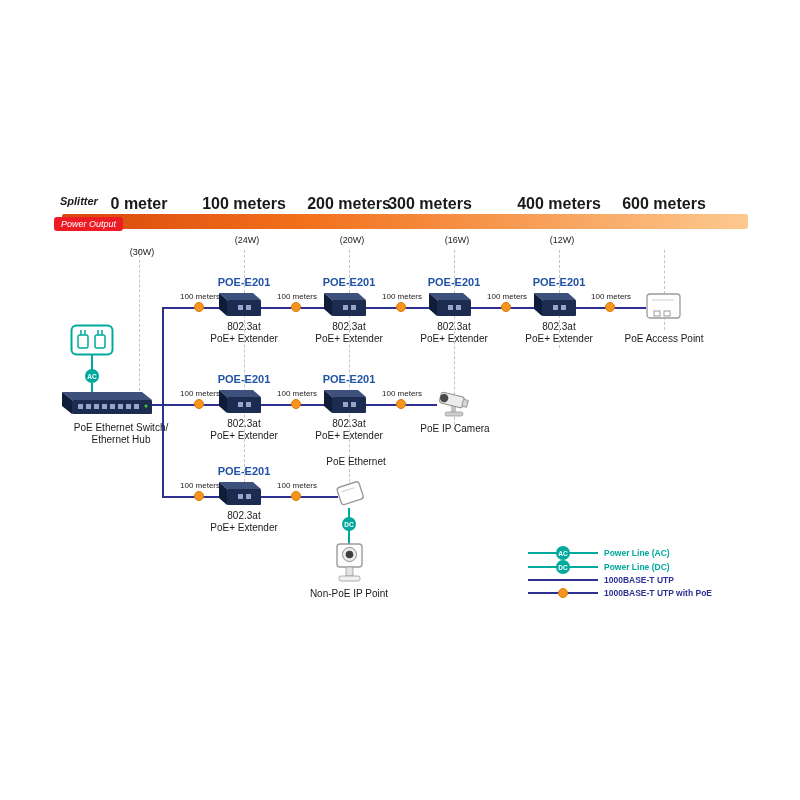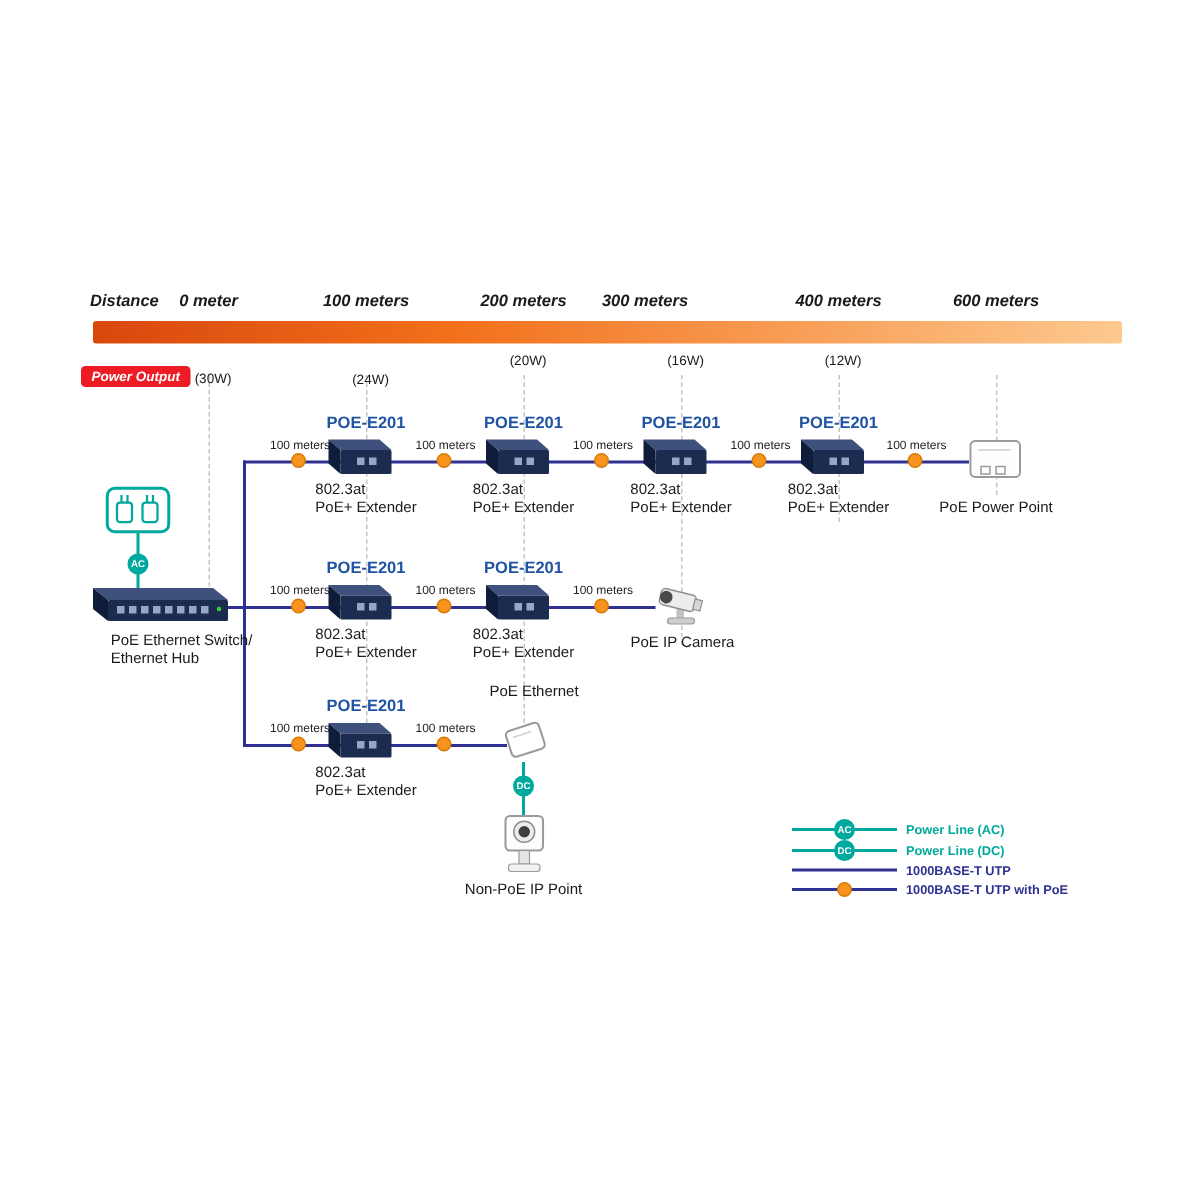--- a/index.html
+++ b/index.html
@@ -1,32 +1,32 @@
 <!DOCTYPE html>
 <html style="--navy: #2e3192; --teal: #00a99d; --orange: #f7941e; --red: #ed1c24; --model_blue: #2053a4; --bar_start: #d8480d; --bar_mid: #f2701b; --bar_end: #fdc98f; --grid: #c4c4c4; --text: #1a1a1a;"><head>
 <meta charset="utf-8">
 <style>
   *{margin:0;padding:0;box-sizing:border-box}
   html,body{background:#fff}
   .stage{position:relative;width:800px;height:800px;margin:0 auto;background:#fff;
          font-family:"Liberation Sans",sans-serif;color:var(--text,#1a1a1a);overflow:hidden}
   .grid{position:absolute;width:0;border-left:1px dashed var(--grid,#c4c4c4)}
   .distance-title{position:absolute;font-size:11px;font-weight:bold;font-style:italic;white-space:nowrap}
-  .marker{position:absolute;transform:translateX(-50%);font-size:11px;font-weight:bold;font-style:italic;white-space:nowrap}
+  .marker{position:absolute;transform:translateX(-50%);font-size:16px;font-weight:bold;white-space:nowrap}
   .bar{position:absolute;left:62px;top:214px;width:686px;height:15px;border-radius:2px;
        background:linear-gradient(90deg,var(--bar_start,#d8480d) 0%,var(--bar_mid,#f2701b) 35%,var(--bar_end,#fdc98f) 100%)}
-  .power-output{position:absolute;left:54px;top:244px;background:var(--red,#ed1c24);color:#fff;
-       font-size:9px;font-weight:bold;font-style:italic;padding:2px 7px;border-radius:3px;white-space:nowrap}
+  .power-output{position:absolute;left:54px;top:217px;background:var(--red,#ed1c24);color:#fff;
+       font-size:9px;font-weight:normal;font-style:italic;padding:2px 7px;border-radius:3px;white-space:nowrap}
   .pval{position:absolute;transform:translateX(-50%);font-size:9px;white-space:nowrap}
   .wire{position:absolute;background:var(--navy,#2e3192)}
   .wire-teal{position:absolute;background:var(--teal,#00a99d)}
   .poe-dot{position:absolute;width:10px;height:10px;border-radius:50%;background:var(--orange,#f7941e);border:1px solid #d97b06}
   .seg-label{position:absolute;transform:translateX(-50%);font-size:8px;white-space:nowrap;color:#222}
   .model{position:absolute;transform:translateX(-50%);font-size:11px;font-weight:bold;color:var(--model_blue,#2053a4);white-space:nowrap}
-  .dev-label{position:absolute;transform:translateX(-50%);font-size:10px;line-height:11.5px;text-align:left;white-space:nowrap}
+  .dev-label{position:absolute;transform:translateX(-50%);font-size:10px;line-height:11.5px;text-align:center;white-space:nowrap}
   .badge{position:absolute;width:14px;height:14px;border-radius:50%;background:var(--teal,#00a99d);color:#fff;
          font-size:6.5px;font-weight:bold;display:flex;align-items:center;justify-content:center}
   .dev{position:absolute}
   .ts{stroke:var(--teal,#00a99d)}
   .lg-label{position:absolute;font-size:8.5px;font-weight:bold;white-space:nowrap}
   .lg-teal{color:var(--teal,#00a99d)}
   .lg-navy{color:var(--navy,#2e3192)}
 </style>
 </head>
 <body>
@@ -43,33 +43,33 @@
     </symbol>
   </svg>
 
   <div class="grid" style="left:139px;top:250px;height:146px"></div>
   <div class="grid" style="left:244px;top:250px;height:247px"></div>
   <div class="grid" style="left:349px;top:250px;height:247px"></div>
   <div class="grid" style="left:454px;top:250px;height:180px"></div>
   <div class="grid" style="left:559px;top:250px;height:98px"></div>
   <div class="grid" style="left:664px;top:250px;height:80px"></div>
 
-  <div class="distance-title" style="left:60px;top:195px">Distance</div>
+  <div class="distance-title" style="left:60px;top:195px">Splitter</div>
   <div class="marker" style="left:139px;top:195px">0 meter</div>
   <div class="marker" style="left:244px;top:195px">100 meters</div>
   <div class="marker" style="left:349px;top:195px">200 meters</div>
   <div class="marker" style="left:430px;top:195px">300 meters</div>
   <div class="marker" style="left:559px;top:195px">400 meters</div>
   <div class="marker" style="left:664px;top:195px">600 meters</div>
 
   <div class="bar"></div>
 
   <div class="power-output">Power Output</div>
   <div class="pval" style="left:142px;top:247px">(30W)</div>
-  <div class="pval" style="left:247px;top:248px">(24W)</div>
+  <div class="pval" style="left:247px;top:235px">(24W)</div>
   <div class="pval" style="left:352px;top:235px">(20W)</div>
   <div class="pval" style="left:457px;top:235px">(16W)</div>
   <div class="pval" style="left:562px;top:235px">(12W)</div>
 
   <div class="wire" style="left:162px;top:307px;width:484px;height:2px"></div>
   <div class="wire" style="left:162px;top:404px;width:275px;height:2px"></div>
   <div class="wire" style="left:162px;top:496px;width:176px;height:2px"></div>
   <div class="wire" style="left:162px;top:307px;width:2px;height:191px"></div>
   <div class="wire" style="left:150px;top:404px;width:12px;height:2px"></div>
 
@@ -196,21 +196,21 @@
     <div>PoE Ethernet Switch/</div>
     <div>Ethernet Hub</div>
   </div>
 
   <svg class="dev" style="left:645px;top:291px" width="38" height="32">
     <rect x="2" y="3" width="33" height="24" rx="3" fill="#fefefe" stroke="#9b9b9b" stroke-width="1.3"></rect>
     <line x1="7" y1="9" x2="29" y2="9" stroke="#cfcfcf"></line>
     <rect x="9" y="20" width="6" height="5" fill="#ffffff" stroke="#9b9b9b"></rect>
     <rect x="19" y="20" width="6" height="5" fill="#ffffff" stroke="#9b9b9b"></rect>
   </svg>
-  <div class="dev-label" style="left:664px;top:333px">PoE Power Point</div>
+  <div class="dev-label" style="left:664px;top:333px">PoE Access Point</div>
 
   <svg class="dev" style="left:437px;top:389px" width="36" height="32">
     <rect x="14" y="17" width="5" height="7" fill="#c2c2c2"></rect>
     <rect x="8" y="23" width="18" height="4" rx="2" fill="#cdcdcd" stroke="#9b9b9b" stroke-width="0.8"></rect>
     <g transform="rotate(14 17 11)">
       <rect x="3" y="6" width="24" height="11" rx="3" fill="#ececec" stroke="#8f8f8f"></rect>
       <circle cx="7" cy="11.5" r="4.2" fill="#4a4a4a"></circle>
       <rect x="26" y="8" width="5" height="7" fill="#d6d6d6" stroke="#8f8f8f" stroke-width="0.8"></rect>
     </g>
   </svg>

